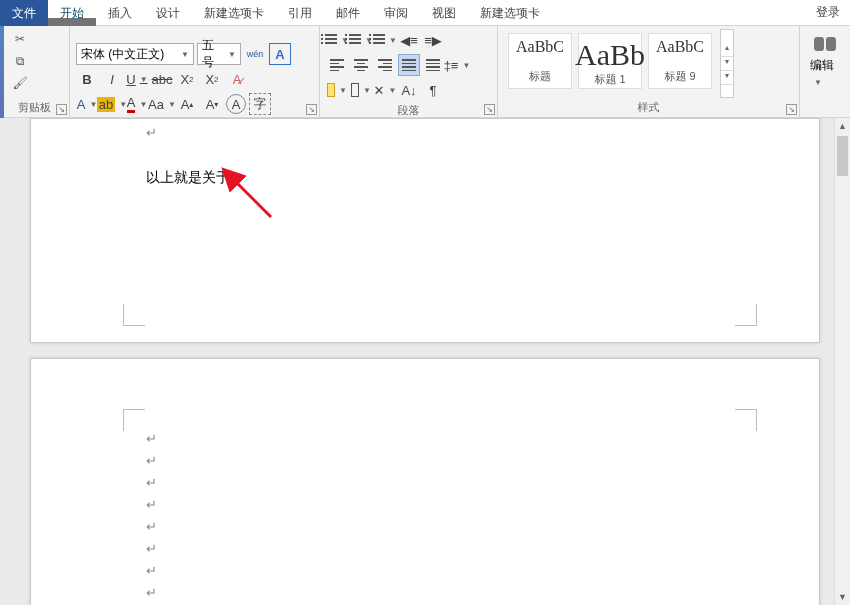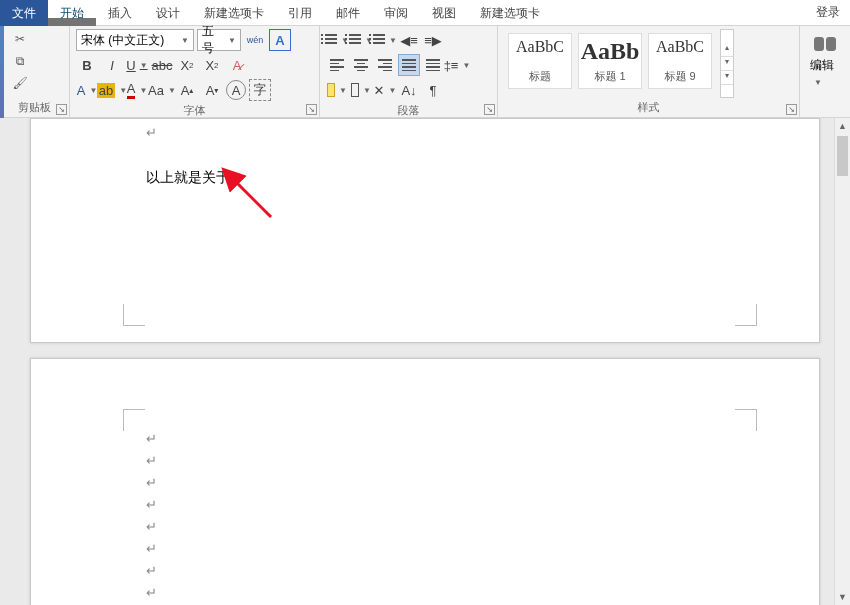--- a/index.html
+++ b/index.html
@@ -18,21 +18,21 @@
 .group-dialog { position: absolute; right: 2px; bottom: 2px; width: 11px; height: 11px; border: 1px solid #999; font-size: 8px; line-height: 9px; text-align: center; color: #666; }
 
 .clip-col { display: flex; flex-direction: column; align-items: center; gap: 2px; }
 .paste-icon { width: 30px; height: 36px; position: relative; }
 .paste-board { width: 22px; height: 28px; background: #d4a856; border-radius: 2px; position: absolute; top: 6px; left: 4px; }
 .paste-paper { width: 16px; height: 20px; background: #fff; border: 1px solid #999; position: absolute; top: 10px; left: 7px; }
 .paste-clip { width: 10px; height: 6px; background: #888; border-radius: 2px; position: absolute; top: 4px; left: 10px; }
 .clip-side { display: flex; flex-direction: column; gap: 2px; padding-left: 4px; }
 .mini-btn { width: 20px; height: 20px; display: flex; align-items: center; justify-content: center; color: #555; }
 
-.font-col { display: flex; flex-direction: column; gap: 3px; }
+.font-col { display: flex; flex-direction: column; gap: 3px; margin-top: 14px; }
 .font-row { display: flex; gap: 3px; align-items: center; }
 .font-select { height: 22px; border: 1px solid #ababab; background: #fff; padding: 0 4px; display: flex; align-items: center; justify-content: space-between; }
 .font-name { width: 118px; }
 .font-size { width: 44px; }
 .drop-arrow { font-size: 8px; color: #666; margin-left: 4px; }
 .icon-btn { width: 22px; height: 22px; display: flex; align-items: center; justify-content: center; color: #444; font-size: 13px; border: 1px solid transparent; }
 .sq-btn { width: 22px; height: 22px; border: 1px solid #3173c6; display: flex; align-items: center; justify-content: center; color: #3173c6; font-size: 13px; font-weight: bold; }
 
 .para-col { display: flex; flex-direction: column; gap: 3px; }
 .para-row { display: flex; gap: 2px; align-items: center; }
@@ -255,21 +255,21 @@
   </div>
 
   <div class="group" style="flex:1">
     <div class="group-body">
       <div class="styles-col" id="styles-gallery">
           <div class="style-item">
             <div class="style-preview" style="font-size:16px;font-weight:normal">AaBbC</div>
             <div class="style-name">标题</div>
           </div>
           <div class="style-item">
-            <div class="style-preview" style="font-size:24px;font-weight:bold">AaBb</div>
+            <div class="style-preview" style="font-size:30px;font-weight:normal">AaBb</div>
             <div class="style-name">标题 1</div>
           </div>
           <div class="style-item">
             <div class="style-preview" style="font-size:16px;font-weight:normal">AaBbC</div>
             <div class="style-name">标题 9</div>
           </div>
         </div>
       <div class="styles-more">
           <div>▴</div>
           <div>▾</div>

